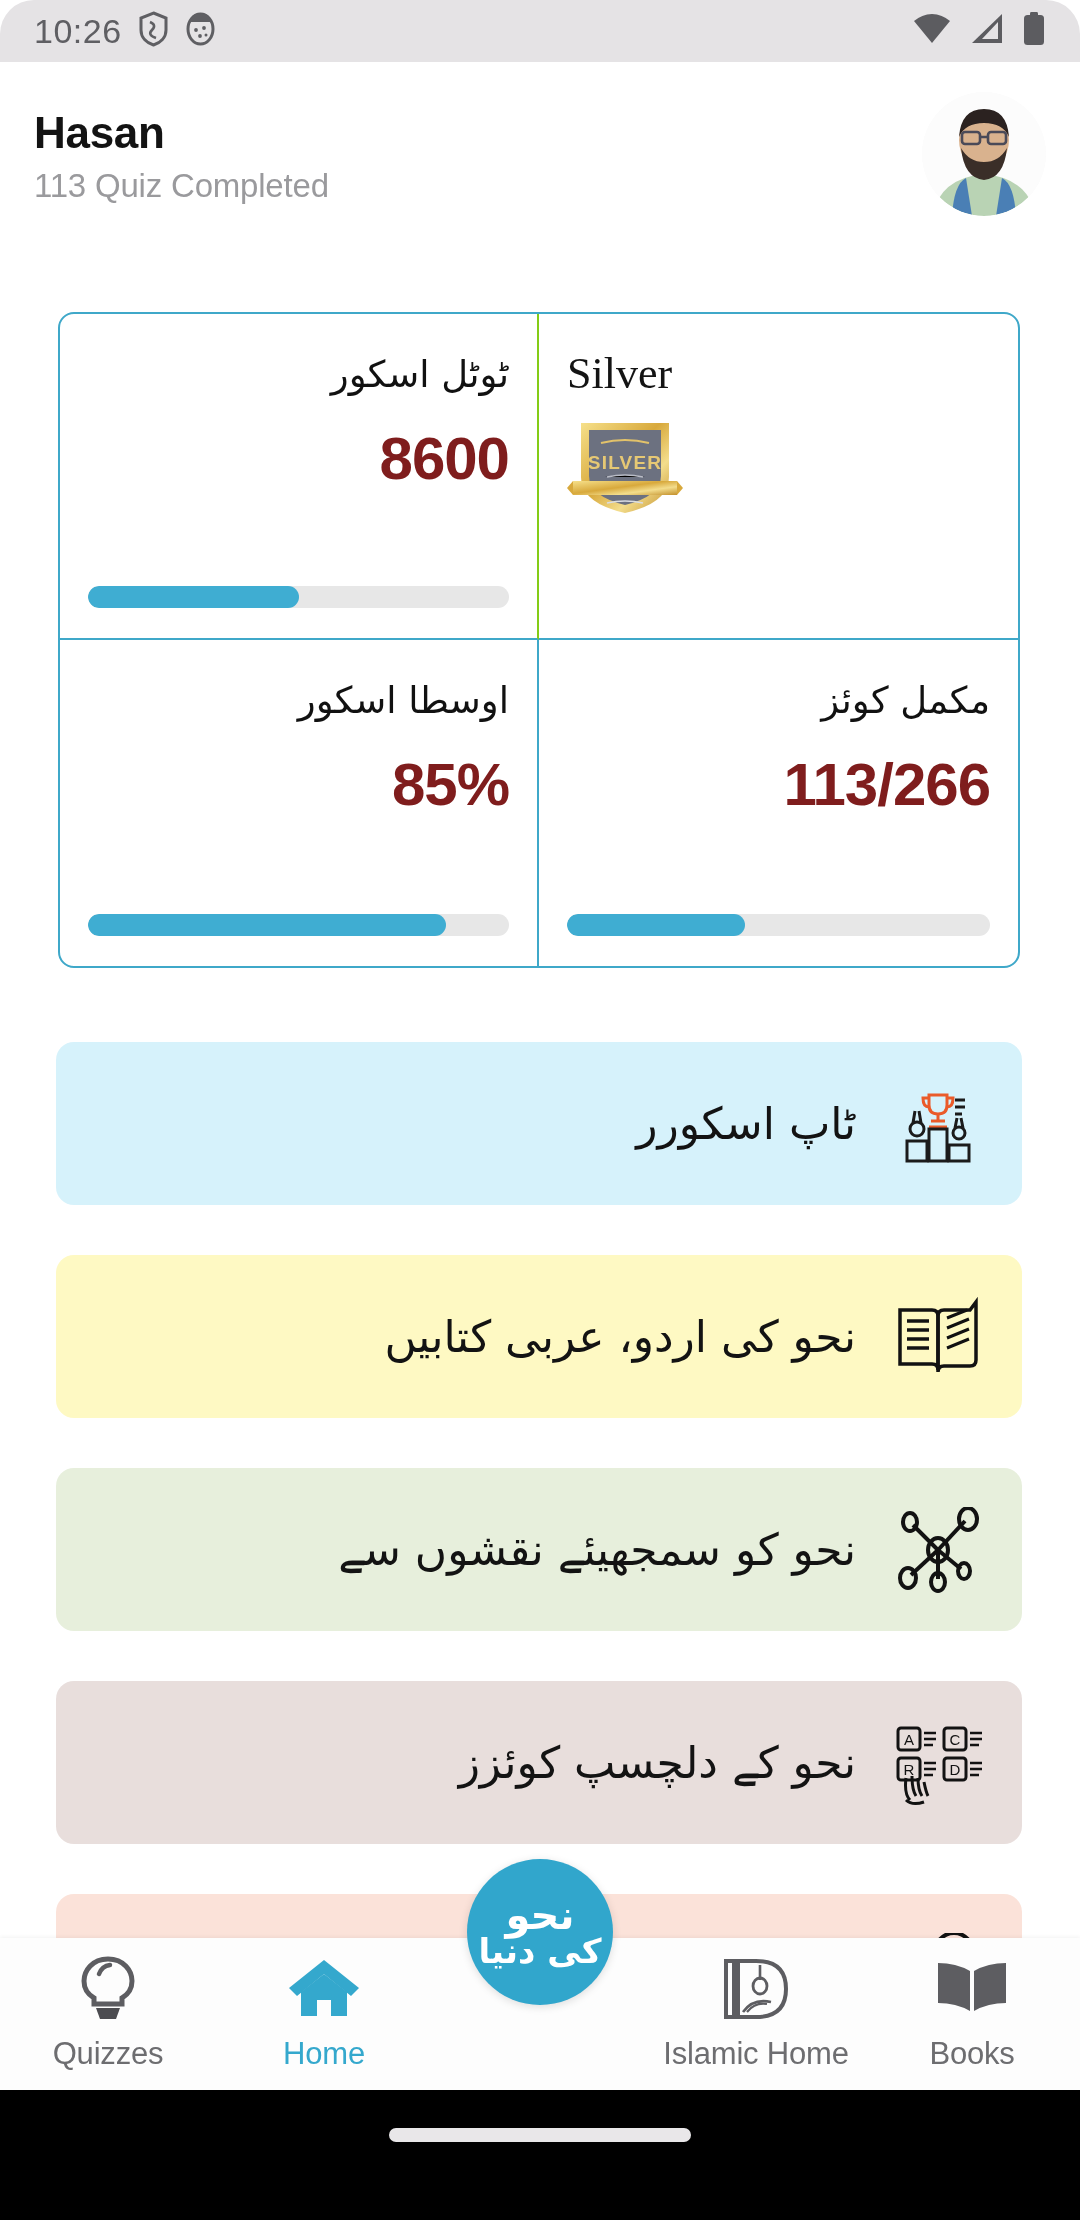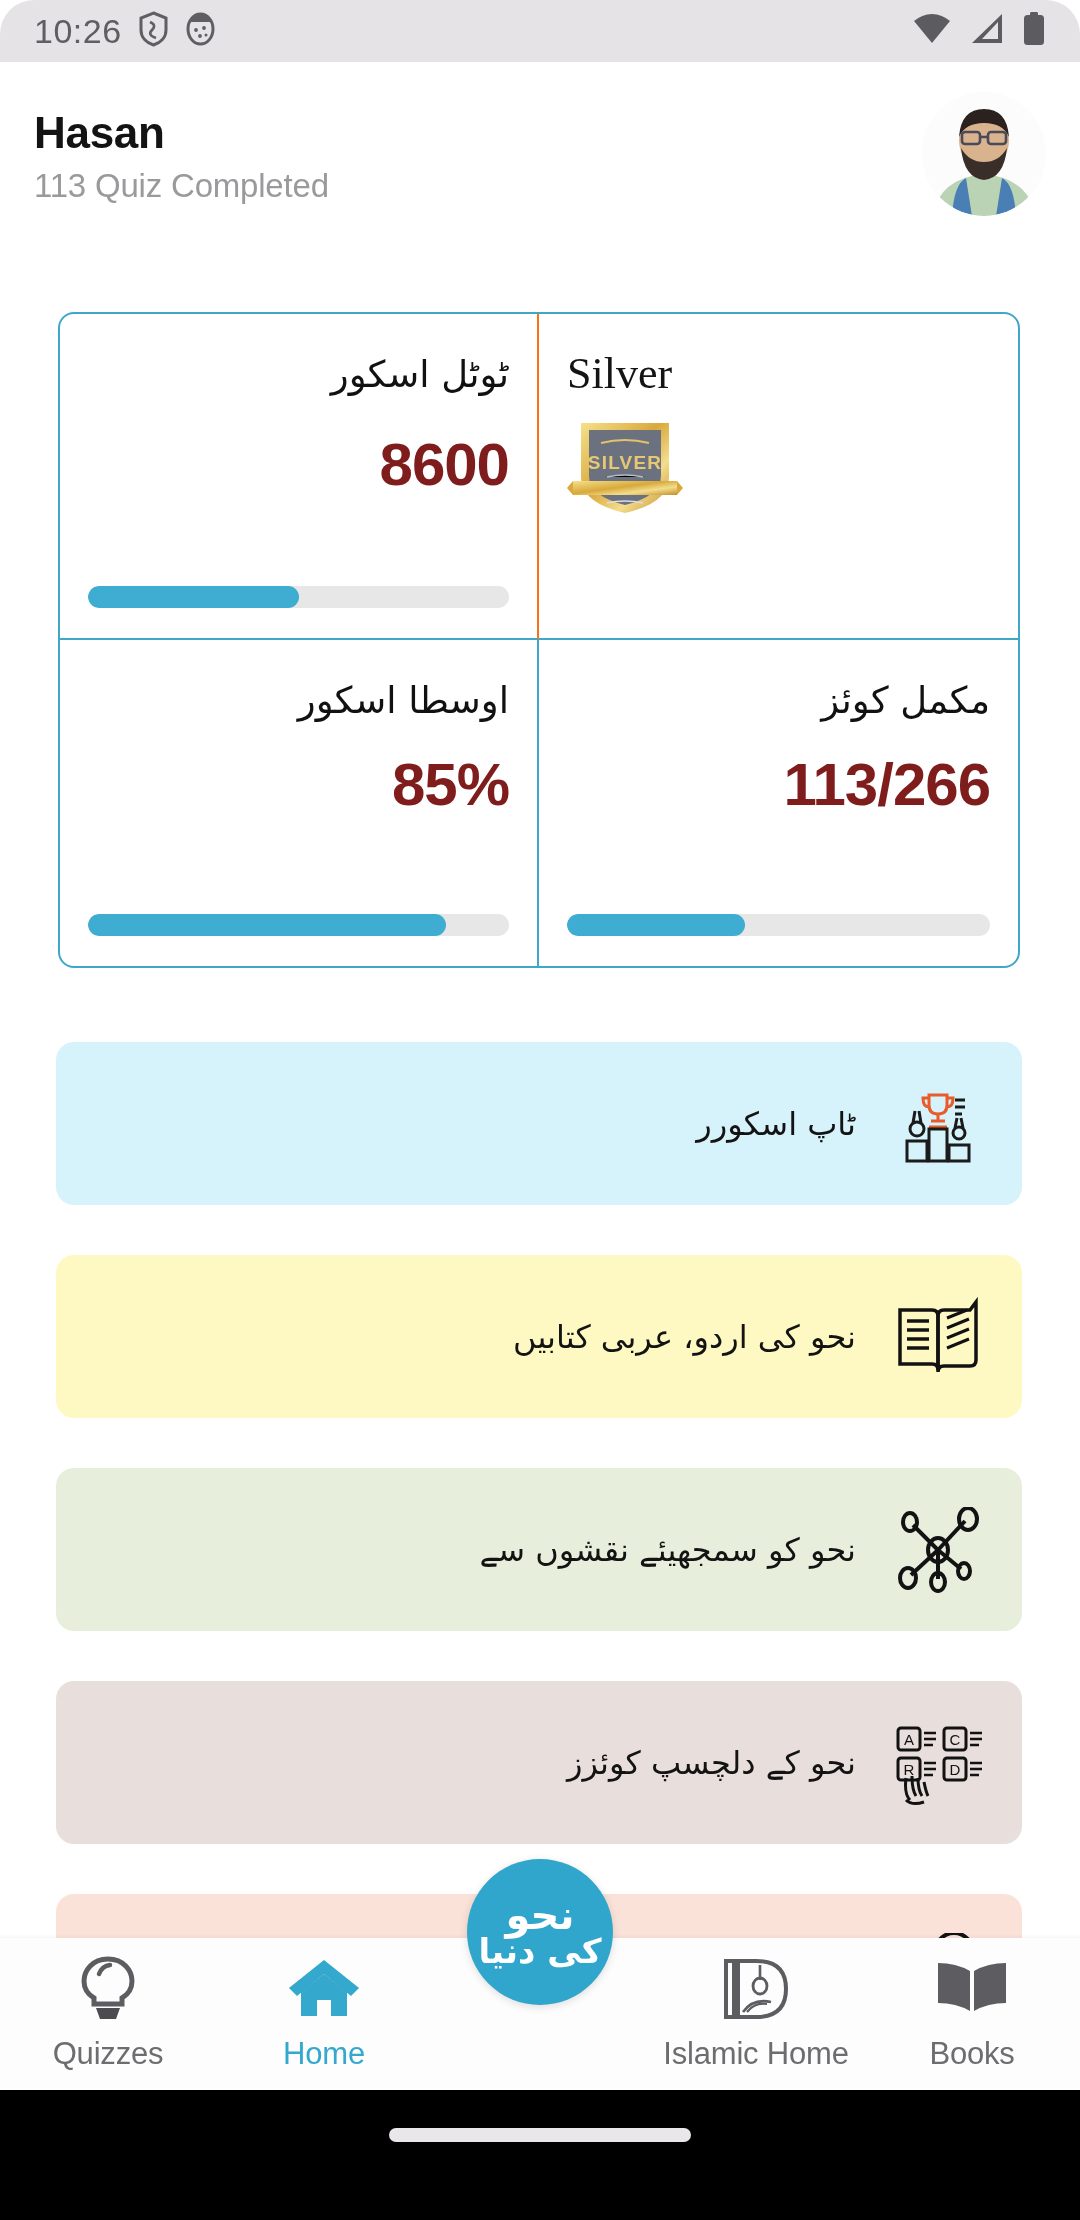--- a/index.html
+++ b/index.html
@@ -41,21 +41,21 @@
   }
 
   
   .stats {
     position:absolute; left:58px; top:312px; width:962px; height:656px;
     border:2px solid #3fa8c9; border-radius:16px; background:#fff;
     display:grid; grid-template-columns:1fr 1fr; grid-template-rows:1fr 1fr;
     overflow:hidden;
   }
   .cell { position:relative; padding:34px 28px 30px 28px; display:flex; flex-direction:column; }
-  .cell.c0 { border-right:2px solid #f97316; border-bottom:2px solid #3fa8c9;gap:6px; }
+  .cell.c0 { border-right:2px solid #84cc16; border-bottom:2px solid #3fa8c9; }
   .cell.c1 { border-bottom:2px solid #3fa8c9; }
   .cell.c2 { border-right:2px solid #3fa8c9; }
   .cell-label {
     direction:rtl; text-align:right; font-size:37px; color:#111; line-height:1.45;
     font-family:"DejaVu Sans", sans-serif; font-weight:500;
   }
   .cell-value {
     direction:rtl; text-align:right; font-size:60px; font-weight:bold; color:#7f1d1d;
     margin-top:22px; letter-spacing:-1px;
   }
@@ -67,21 +67,21 @@
 
   
   .menu { position:absolute; left:56px; top:1042px; width:966px; }
   .menu-item {
     height:163px; border-radius:18px; margin-bottom:50px;
     display:flex; flex-direction:row-reverse; align-items:center;
     padding:0 36px 0 40px; gap:34px; overflow:hidden;
   }
   .menu-icon { flex:0 0 auto; width:96px; height:96px; display:flex; align-items:center; justify-content:center; }
   .menu-label {
-    direction:rtl; text-align:right; font-size:32px; color:#131313; line-height:1.5;
+    direction:rtl; text-align:right; font-size:44px; color:#131313; line-height:1.5;
     font-family:"DejaVu Sans", sans-serif; flex:0 0 auto;
   }
 
   
   .navbar {
     position:absolute; left:0; bottom:130px; width:1080px; height:152px;
     background:#fdfdfd; display:flex; align-items:flex-start;
     box-shadow:0 -1px 4px rgba(0,0,0,0.055);
   }
   .nav-item {

